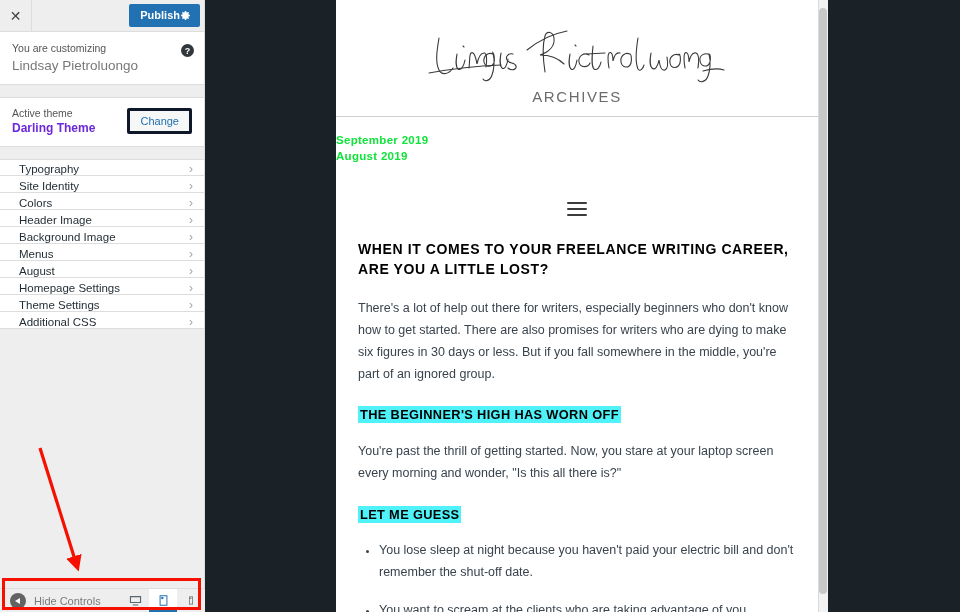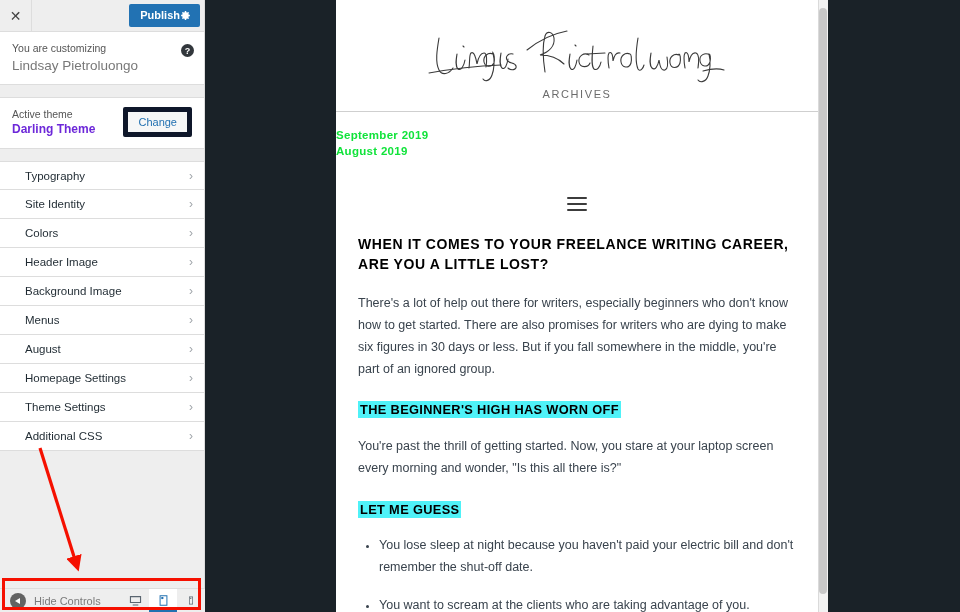--- a/index.html
+++ b/index.html
@@ -59,29 +59,29 @@
   .gap-strip { height: 12px; background: #eee; }
 
   .theme-row {
     background: #fff; border-top: 1px solid #ddd; border-bottom: 1px solid #ddd;
     padding: 9px 12px 11px 12px;
     display: flex; align-items: center; justify-content: space-between;
   }
   .theme-label { font-size: 10.5px; color: #555; }
   .theme-name { font-size: 12px; color: #6d28d9; font-weight: bold; margin-top: 2px; }
   .change-btn {
-    background: #f6f7f7; border: 5px solid #0f172a; color: #2271b1;
+    background: #f6f7f7; border: 3px solid #0f172a; color: #2271b1;
     font-size: 11px; padding: 4px 10px; border-radius: 2px; cursor: pointer;
   }
   .gap-strip2 { height: 12px; background: #eee; }
 
   .panel-list { background: #fff; }
   .panel-item {
-    height: 29px; padding: 0 11px 0 25px;
-    display: flex; align-items: center; justify-content: space-between;
+    height: 17px; padding: 0 11px 0 19px;
+    display: flex; align-items: flex-end; justify-content: space-between;
     border-bottom: 1px solid #ddd;
     font-size: 11.5px; color: #1f2a32; cursor: pointer;
   }
   .panel-item:first-child { border-top: 1px solid #ddd; }
   .chev { color: #a0a5aa; font-size: 12px; line-height: 1; }
 
   .sidebar-fill { background: #eee; height: 160px; }
 
   
   #bottombar {
@@ -125,21 +125,21 @@
   #preview {
     position: absolute; left: 336px; top: 0;
     width: 482px; height: 612px; background: #fff;
     overflow: hidden;
   }
   .site-logo {
     text-align: center; padding-top: 24px; height: 88px;
   }
   .logo-svg { display: block; margin: 0 auto; }
   .site-nav {
-    text-align: center; font-size: 11px; letter-spacing: 1.6px;
+    text-align: center; font-size: 15px; letter-spacing: 1.6px;
     color: #6b6b6b; padding-bottom: 11px;
     border-bottom: 1px solid #cfcfcf;
   }
   .archive-links {
     text-align: left; padding: 17px 6px 0 0;
   }
   .archive-link {
     display: block; color: #10e33a; font-size: 11.5px;
     font-weight: bold; letter-spacing: 0.3px; margin-bottom: 4px;
     text-decoration: none; cursor: pointer;

